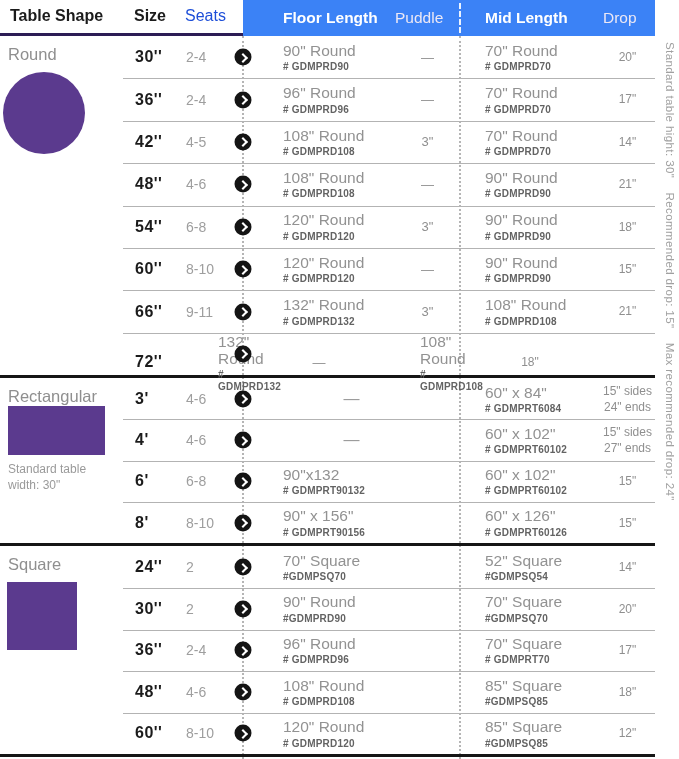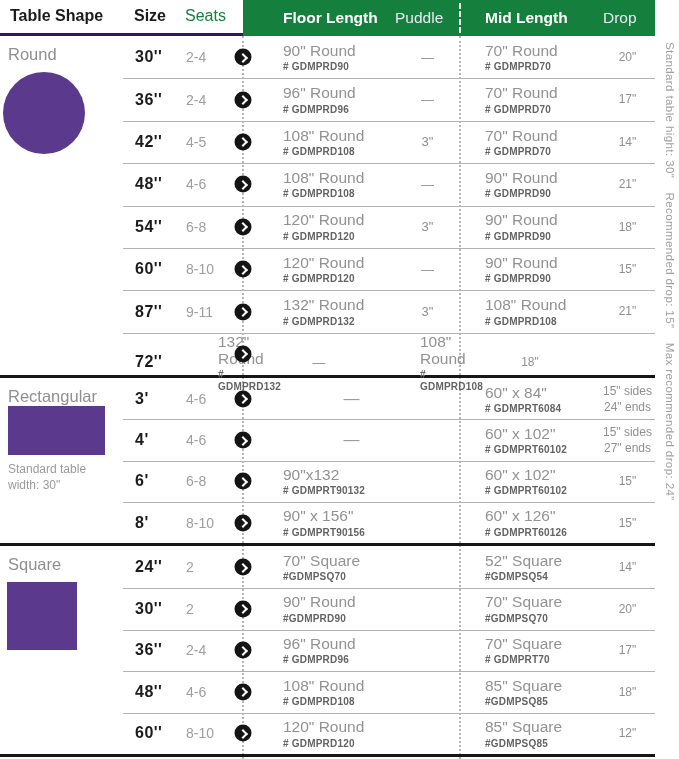--- a/index.html
+++ b/index.html
@@ -5,22 +5,22 @@
   html,body{margin:0;padding:0;background:#fff;}
   body{width:679px;height:759px;position:relative;overflow:hidden;
        font-family:"Liberation Sans","DejaVu Sans",sans-serif;color:#222;}
   .sheet{position:absolute;inset:0;}
 
   
   .head{position:absolute;top:0;left:0;width:679px;height:36px;}
   .head-left{position:absolute;left:0;top:0;width:243px;height:36px;border-bottom:3px solid #2c1c55;box-sizing:border-box;}
   .hl{position:absolute;top:50%;transform:translateY(-58%);font-size:16px;}
   .hl.b{font-weight:bold;color:#1b1b1b;}
-  .hl.g{color:#15803d;}
-  .head-purple{position:absolute;left:243px;top:0;width:412px;height:36px;background:#15803d;}
+  .hl.g{color:#1d4ed8;}
+  .head-purple{position:absolute;left:243px;top:0;width:412px;height:36px;background:#3b82f6;}
   .hp{position:absolute;top:50%;transform:translateY(-50%);font-size:15.5px;color:#ece8f5;}
   .hp.b{font-weight:bold;color:#ffffff;}
   .vline-head{position:absolute;left:216px;top:3px;height:30px;border-left:2px dashed rgba(255,255,255,.9);}
 
   
   .vline{position:absolute;top:36px;bottom:0;width:0;border-left:2px dotted #b5b5b5;}
   .vline.v1{left:242px;}
   .vline.v2{left:459px;}
 
   
@@ -193,21 +193,21 @@
             <span class="cell-name">90" Round</span>
             <span class="cell-sku"># GDMPRD90</span>
           </div>
           <div class="c c-drop">
             <span class="drop-line">15"</span>
           </div>
           <span class="arrow"></span>
         </div>
         <div class="row">
           <div class="c c-spacer"></div>
-          <div class="c c-size">87''</div>
+          <div class="c c-size">66''</div>
           <div class="c c-seats">9-11</div>
           <div class="c c-floor">
             <span class="cell-name">132" Round</span>
             <span class="cell-sku"># GDMPRD132</span>
           </div>
           <div class="c c-puddle">3"</div>
           <div class="c c-mid">
             <span class="cell-name">108" Round</span>
             <span class="cell-sku"># GDMPRD108</span>
           </div>

